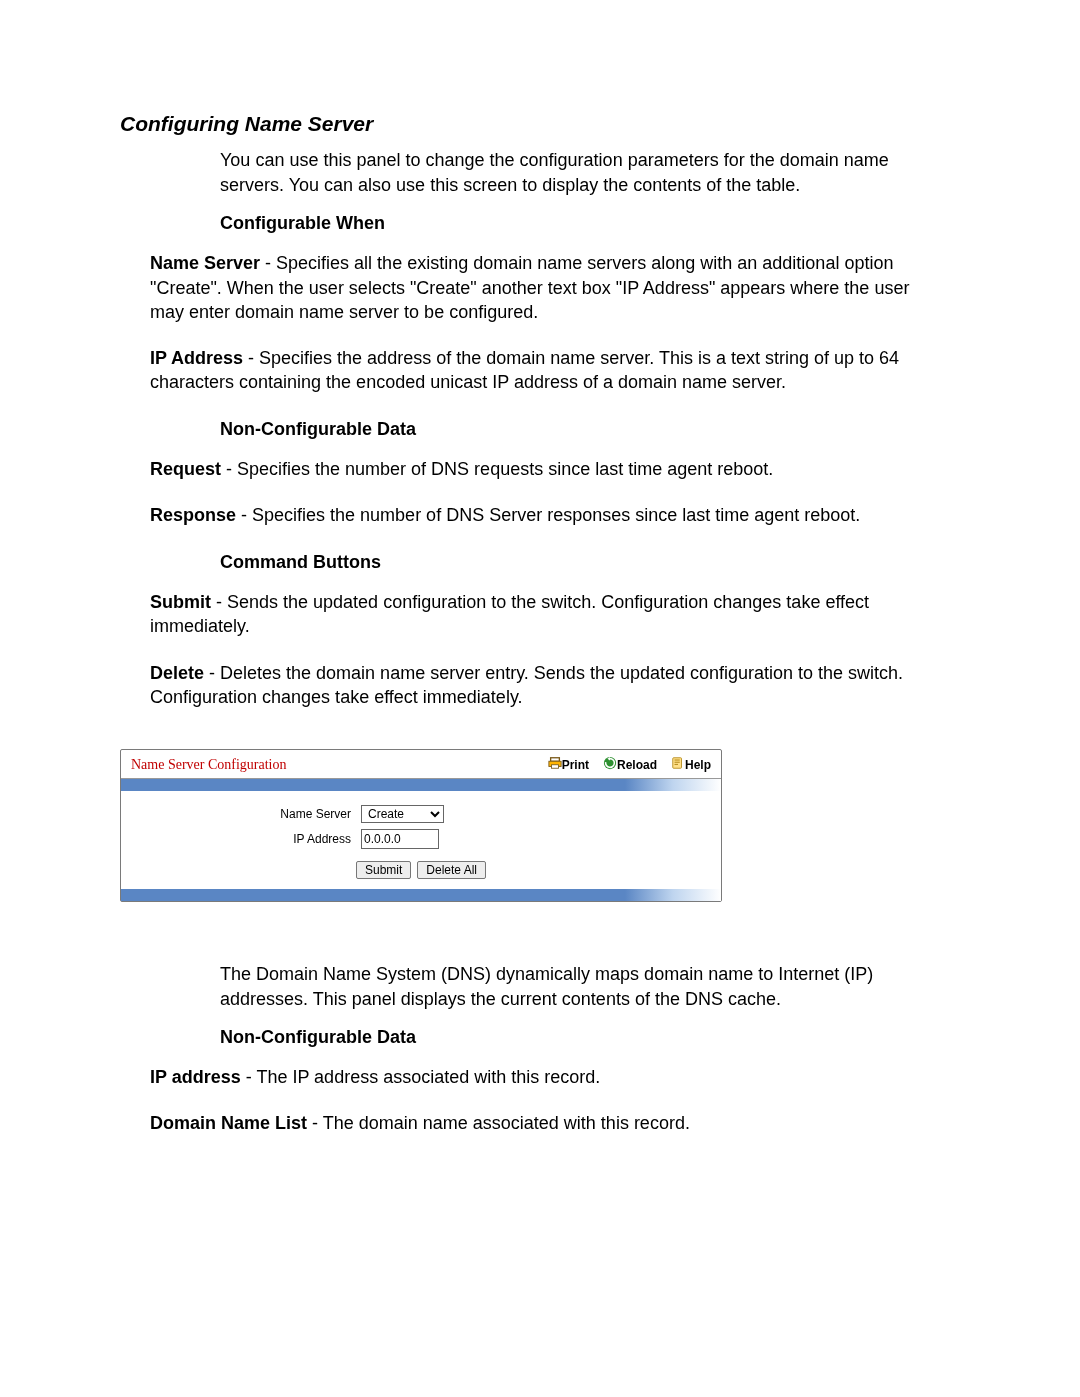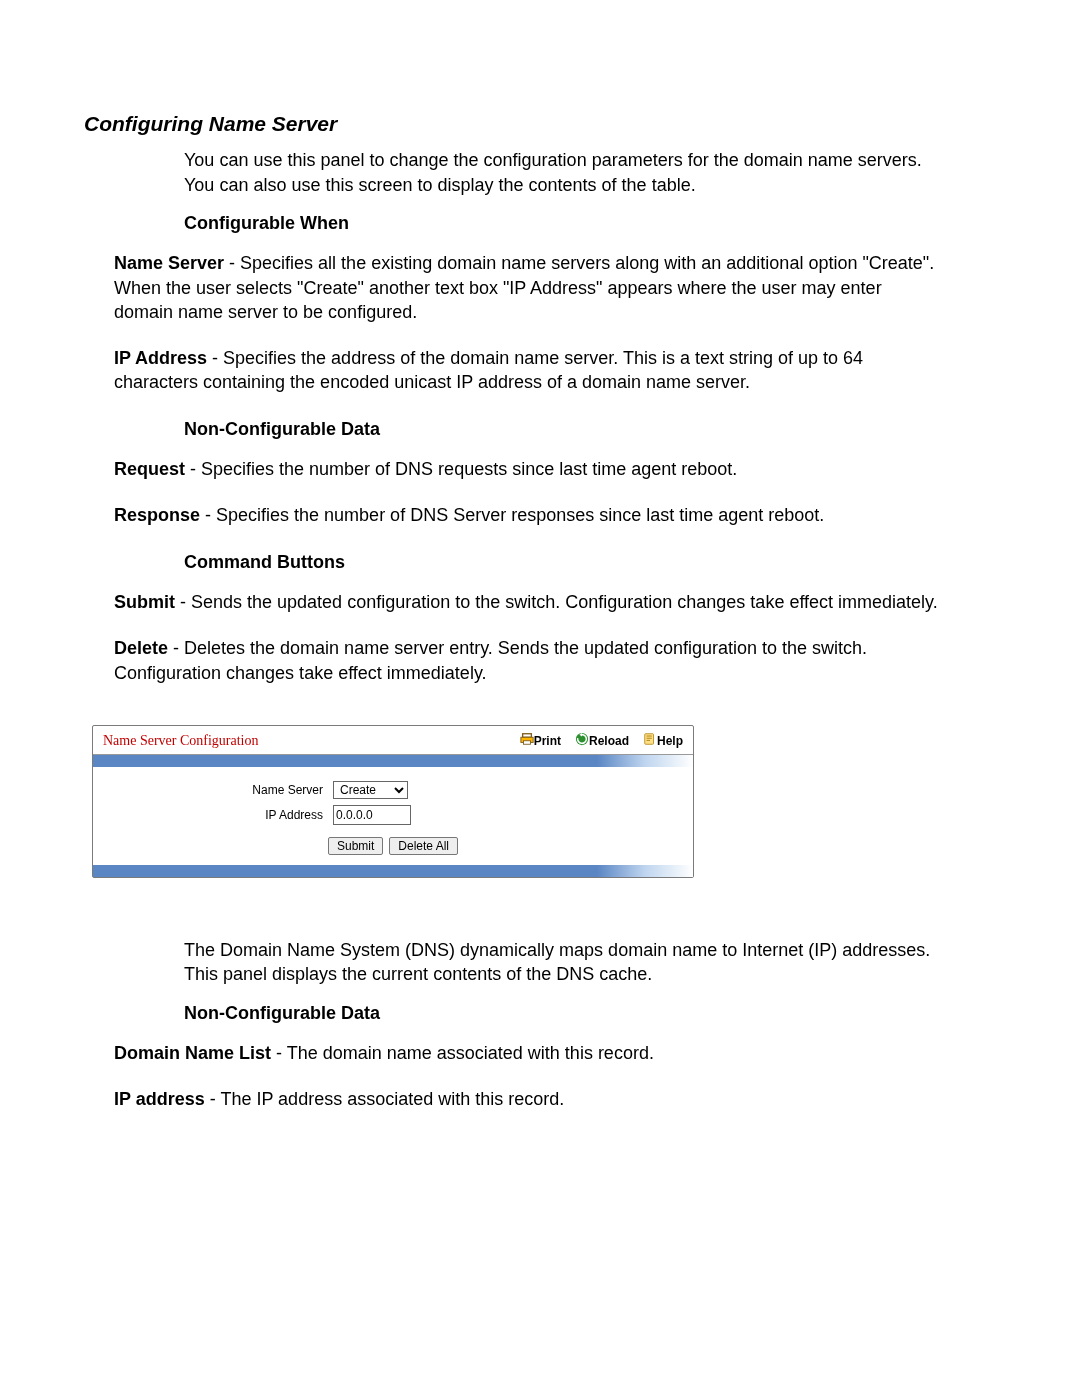--- a/index.html
+++ b/index.html
@@ -6,21 +6,21 @@
     margin: 0;
     padding: 0;
     background: #fff;
     font-family: Arial, Helvetica, sans-serif;
     color: #000;
   }
   .page {
     width: 1080px;
     min-height: 1397px;
     box-sizing: border-box;
-    padding: 110px 130px 60px 84px;
+    padding: 110px 130px 60px 120px;
     position: relative;
     font-size: 18px;
     line-height: 1.35;
   }
   .h2 {
     font-weight: bold;
     font-style: italic;
     font-size: 21px;
     margin: 0 0 10px 0;
     color: #000;
@@ -39,21 +39,21 @@
   .pagenum {
     position: absolute;
     left: 0; right: 0; bottom: 40px;
     text-align: center;
     font-weight: bold;
     font-size: 14px;
   }
 
   
   .shot {
-    margin: 40px 0 60px 8px;
+    margin: 40px 0 60px 0;
     border: 1px solid #7a7a7a;
     border-radius: 2px;
     background: #fff;
     width: 600px;
     font-family: Tahoma, Verdana, sans-serif;
     font-size: 12px;
     color: #000;
   }
   .shot .header {
     display: flex;
@@ -84,21 +84,21 @@
     gap: 10px;
   }
   .frow .lbl { width: 120px; text-align: right; }
   .frow select, .frow input[type=text] {
     font: 12px Tahoma, Verdana, sans-serif;
     border: 1px solid #666;
     background: #fff;
     padding: 0 2px;
     height: 18px;
   }
-  .frow select { width: 75px; }
+  .frow select { width: 83px; }
   .frow input[type=text] { width: 72px; }
   .btnrow {
     display: flex;
     gap: 6px;
     justify-content: center;
     margin-top: 12px;
     max-width: 380px;
     margin-left: auto; margin-right: auto;
   }
   .btnrow button {
@@ -201,20 +201,20 @@
         <button>Delete All</button>
       </div>
     </div>
     <div class="bluebar"></div>
   </div>
 
   <div class="intro">The Domain Name System (DNS) dynamically maps domain name to Internet (IP) addresses. This panel displays the current contents of the DNS cache.</div>
   <div class="sub">Non-Configurable Data</div>
 
   <div class="para">
+    <span class="term">IP address</span><span> - The IP address associated with this record.</span>
+  </div>
+
+  <div class="para">
     <span class="term">Domain Name List</span><span> - The domain name associated with this record.</span>
   </div>
 
-  <div class="para">
-    <span class="term">IP address</span><span> - The IP address associated with this record.</span>
-  </div>
-
 </div>
 
 </body></html>

